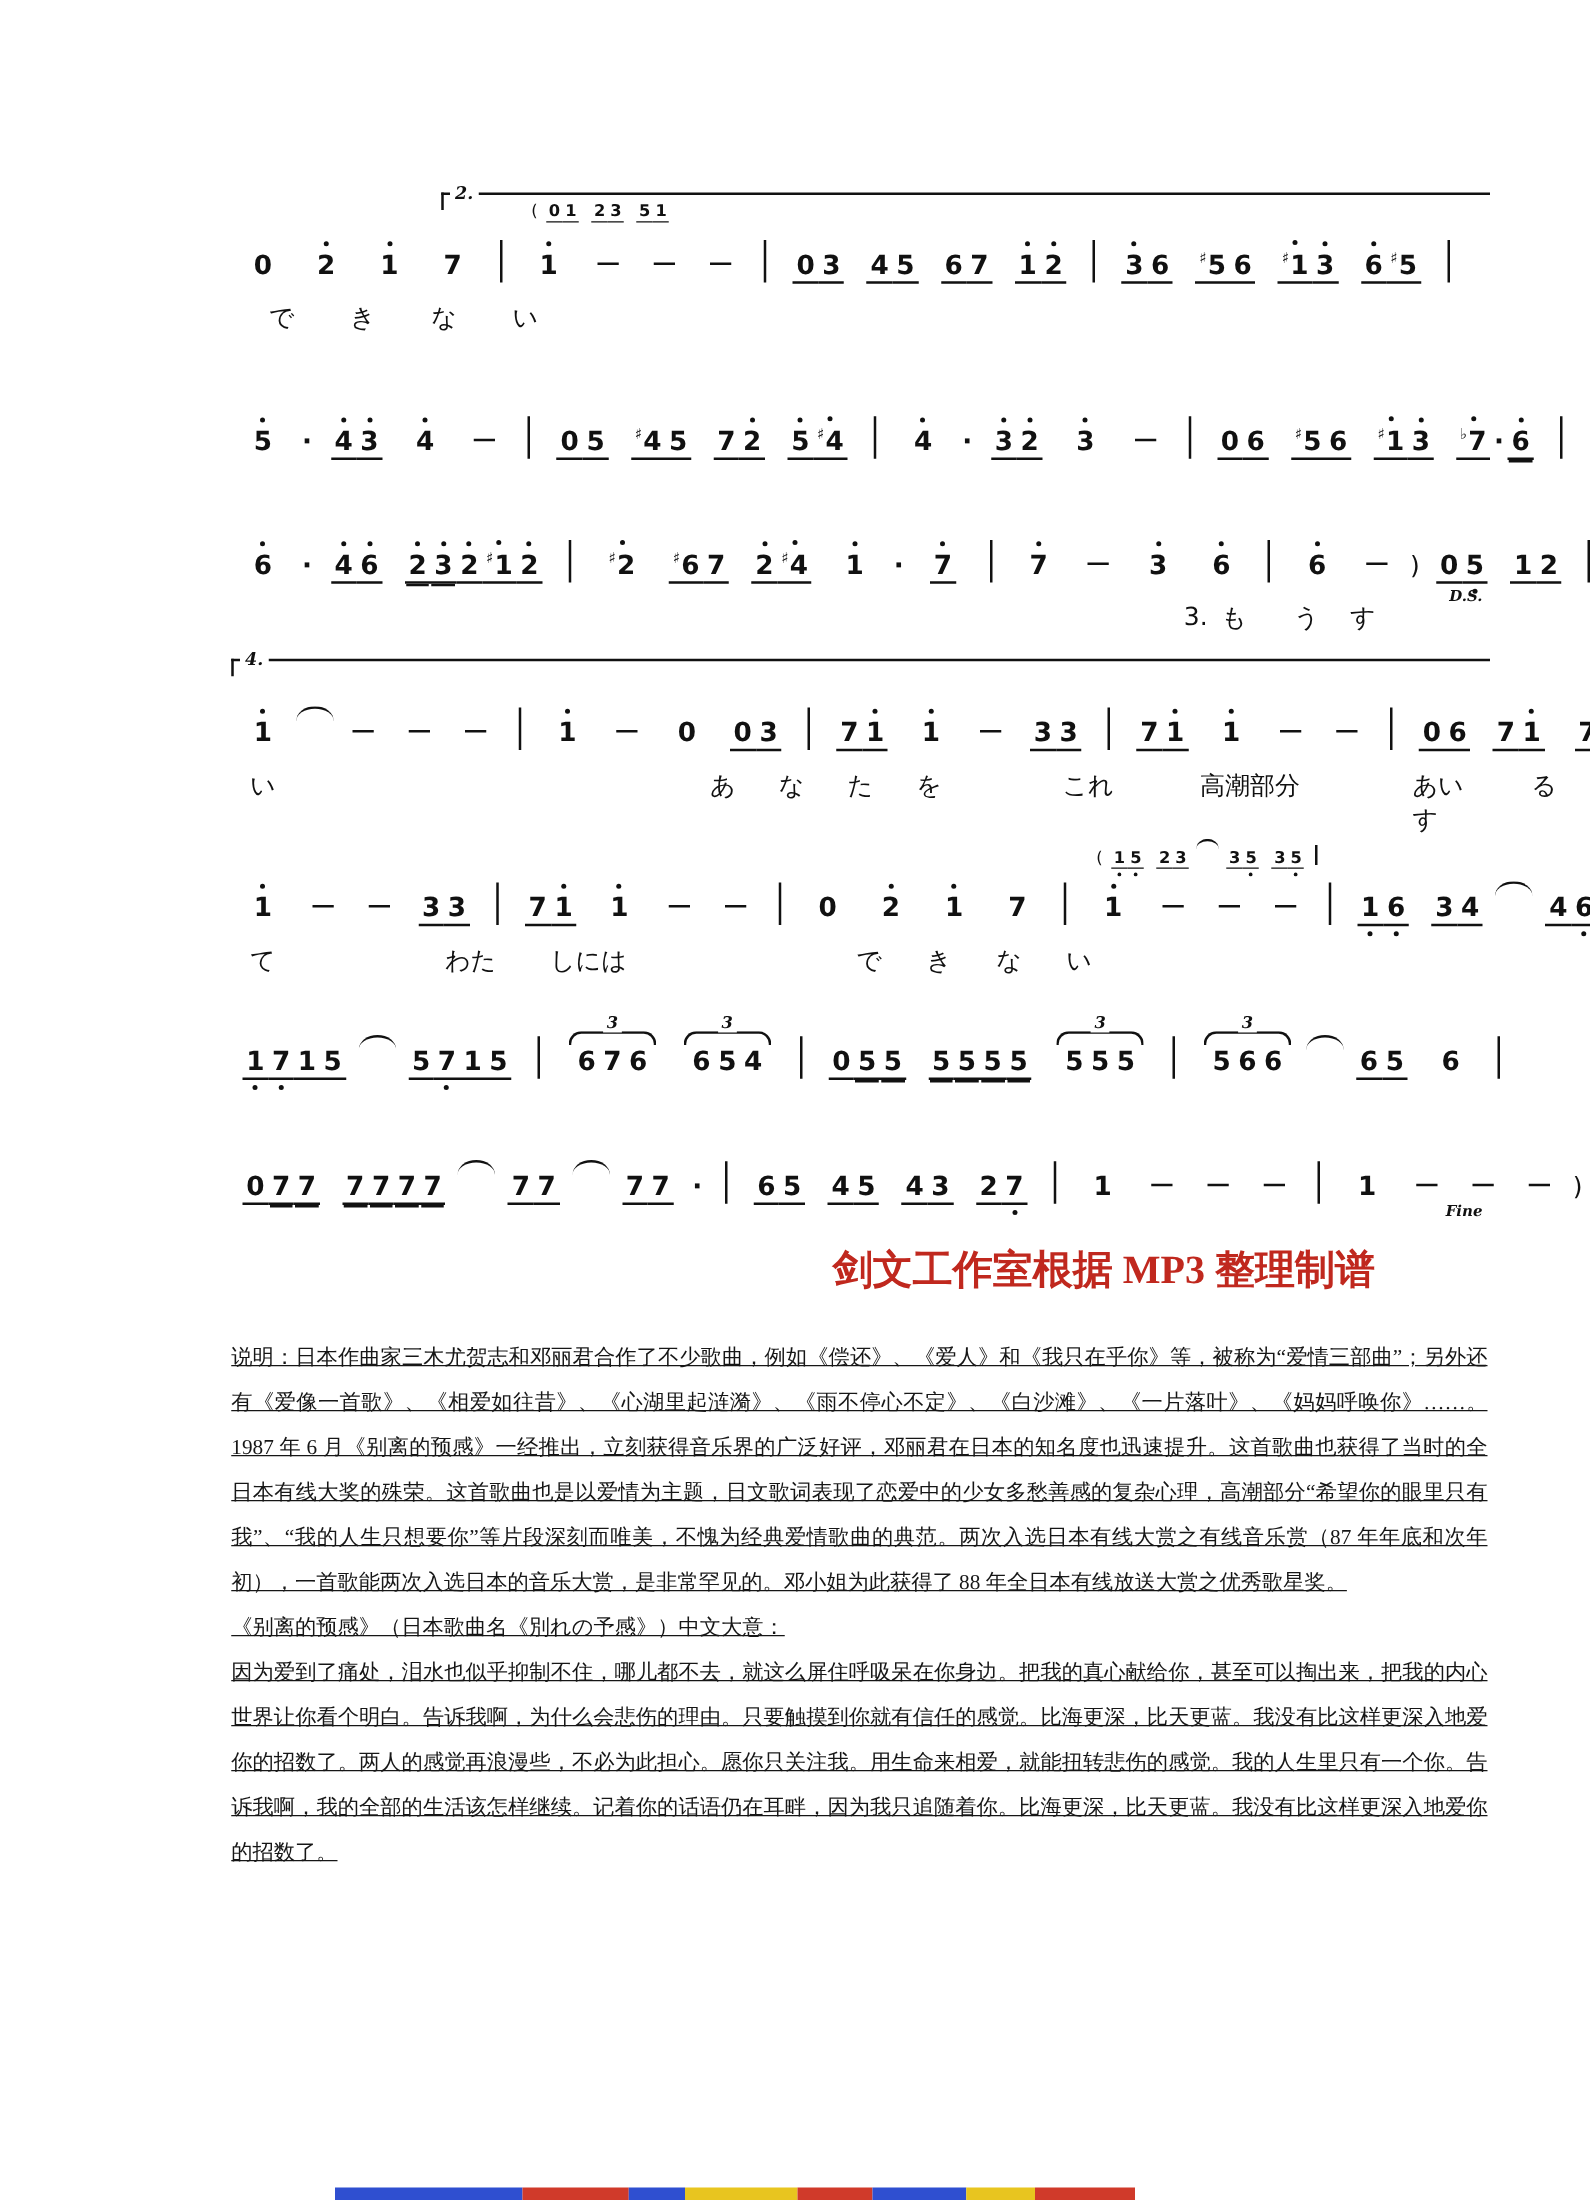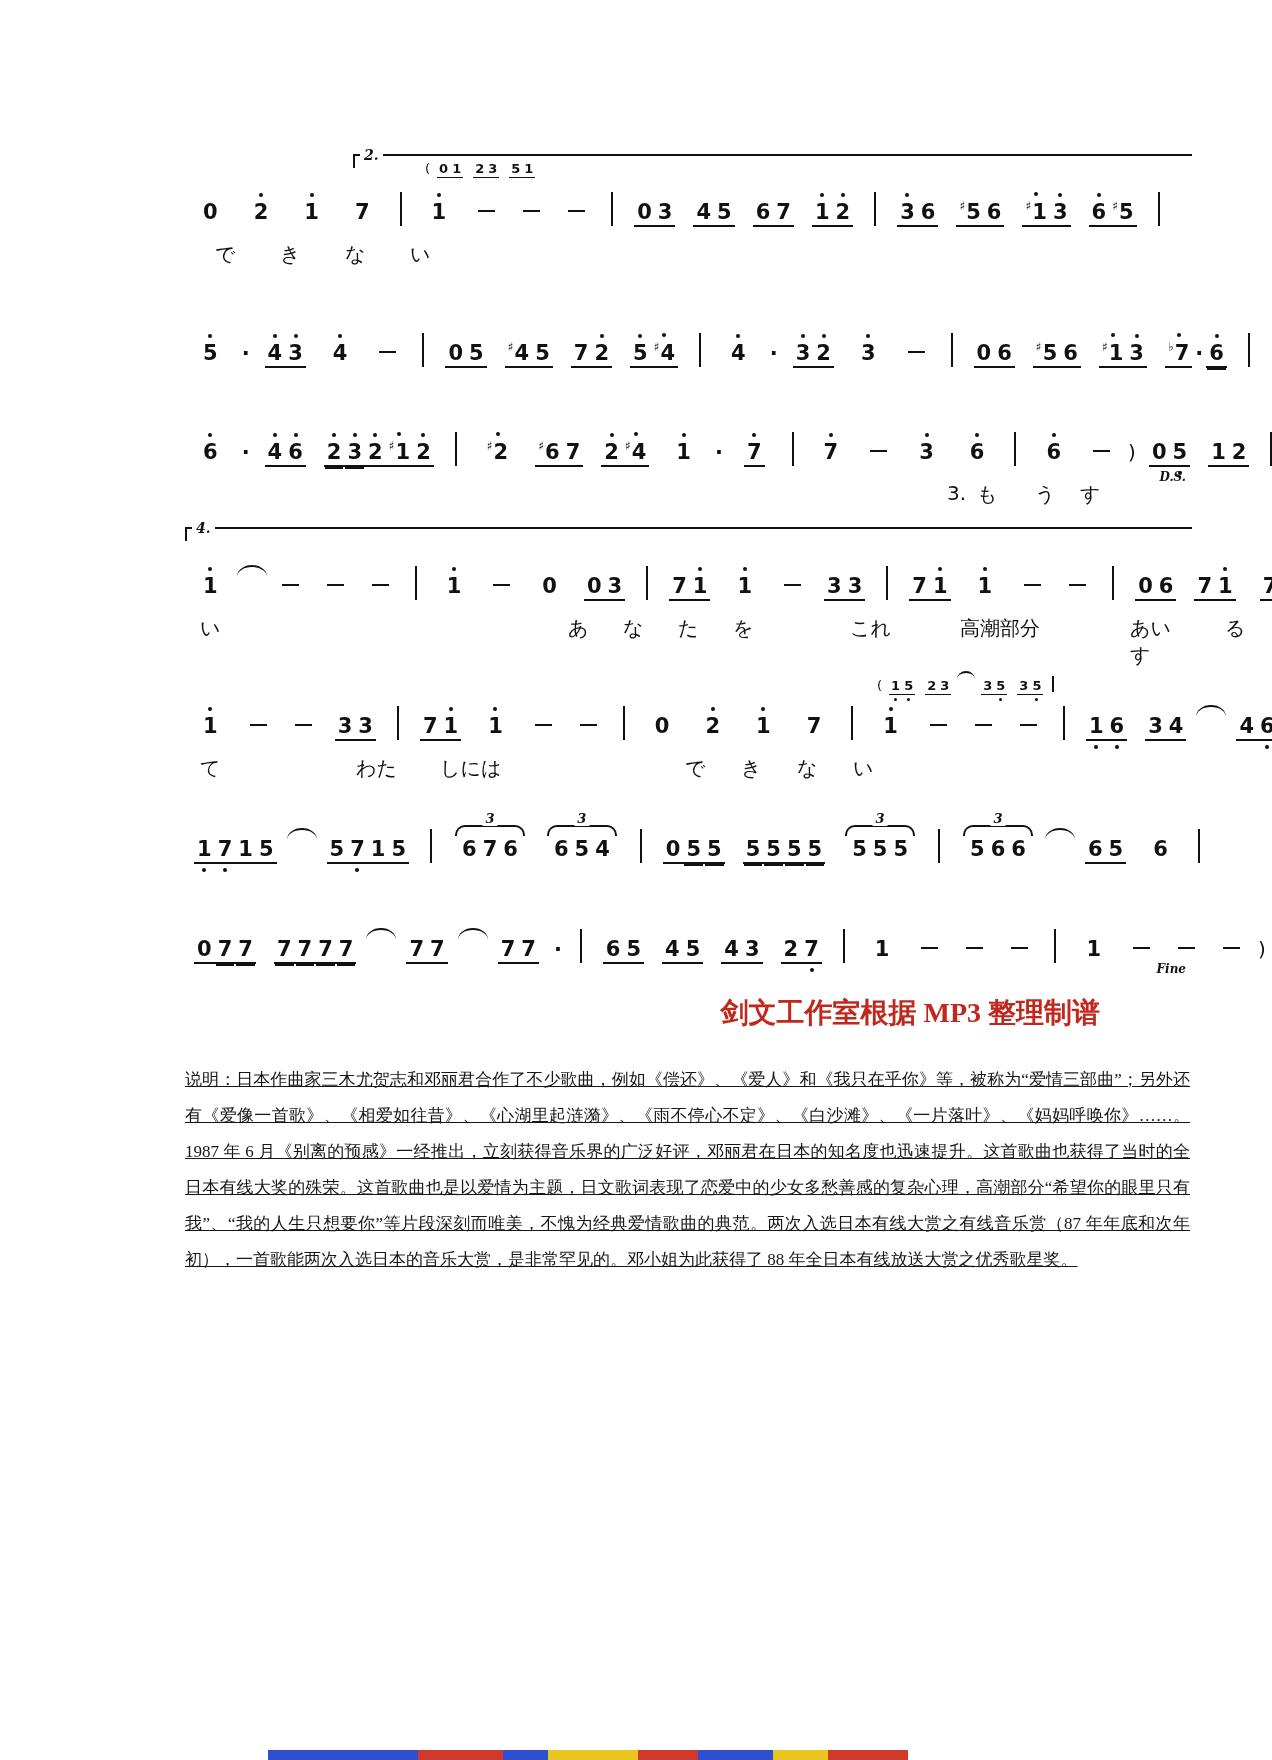--- a/index.html
+++ b/index.html
@@ -40,21 +40,21 @@
   .cue .grp{margin:0 5px;}
   .cue .bar{height:16px;margin:0 4px;vertical-align:-2px;}
   .cue .dt{width:3px;height:3px;margin-left:-1.5px;}
   .cue .dt.lo{bottom:-7px;}
   .cue .arc{width:18px;height:7px;vertical-align:10px;}
   .cue .paren{font-size:13px;margin:0 2px;}
   .endmark{position:absolute;right:4px;font:italic 700 12px "DejaVu Serif",serif;}
   .lyr{position:relative;height:30px;margin-top:4px;}
   .lyr span{position:absolute;top:0;font-size:20px;font-weight:400;font-family:"DejaVu Sans",sans-serif;}
   
-  .credit{margin:10px 172px 0 185px;text-align:right;font-weight:700;font-size:28px;
+  .credit{margin:10px 172px 0 185px;text-align:right;font-weight:700;font-size:32px;
           font-family:"Liberation Serif","DejaVu Serif",serif;}
   .desc{margin:30px 82px 0 185px;font-family:"Liberation Serif","DejaVu Serif",serif;
         font-size:17px;line-height:36px;text-align:justify;color:#161616;text-decoration:underline;}
   .desc p{margin:0;}
   .footnote{margin:6px 82px 0 185px;text-align:right;font-weight:700;font-size:23px;
             font-family:"Liberation Serif","DejaVu Serif",serif;}
   .strip{position:absolute;bottom:0;left:0;width:1272px;height:10px;display:flex;}
   .strip div{height:10px;}
 </style>
 </head>
@@ -122,20 +122,22 @@
         <div class="nrow"><span class="grp"><span class="u u1"><span class="n">1</span><span class="dt lo"></span></span><span class="u u1"><span class="n">7</span><span class="dt lo"></span></span><span class="u u1"><span class="n">1</span></span><span class="u u1"><span class="n">5</span></span></span><span class="arc"></span><span class="grp"><span class="u u1"><span class="n">5</span></span><span class="u u1"><span class="n">7</span><span class="dt lo"></span></span><span class="u u1"><span class="n">1</span></span><span class="u u1"><span class="n">5</span></span></span><span class="bar"></span><span class="grp tri"><span class="triarc"></span><span class="trilbl">3</span><span class="u"><span class="n">6</span></span><span class="u"><span class="n">7</span></span><span class="u"><span class="n">6</span></span></span><span class="grp tri"><span class="triarc"></span><span class="trilbl">3</span><span class="u"><span class="n">6</span></span><span class="u"><span class="n">5</span></span><span class="u"><span class="n">4</span></span></span><span class="bar"></span><span class="grp"><span class="u u1"><span class="n">0</span></span><span class="u u2"><span class="n">5</span></span><span class="u u2"><span class="n">5</span></span></span><span class="grp"><span class="u u2"><span class="n">5</span></span><span class="u u2"><span class="n">5</span></span><span class="u u2"><span class="n">5</span></span><span class="u u2"><span class="n">5</span></span></span><span class="grp tri"><span class="triarc"></span><span class="trilbl">3</span><span class="u"><span class="n">5</span></span><span class="u"><span class="n">5</span></span><span class="u"><span class="n">5</span></span></span><span class="bar"></span><span class="grp tri"><span class="triarc"></span><span class="trilbl">3</span><span class="u"><span class="n">5</span></span><span class="u"><span class="n">6</span></span><span class="u"><span class="n">6</span></span></span><span class="arc"></span><span class="grp"><span class="u u1"><span class="n">6</span></span><span class="u u1"><span class="n">5</span></span></span><span class="grp solo"><span class="u"><span class="n">6</span></span></span><span class="bar"></span></div>
       </div>
       <div class="music-line" style="padding-top: 12px; margin-bottom: 20px;">
         <div class="nrow"><span class="grp"><span class="u u1"><span class="n">0</span></span><span class="u u2"><span class="n">7</span></span><span class="u u2"><span class="n">7</span></span></span><span class="grp"><span class="u u2"><span class="n">7</span></span><span class="u u2"><span class="n">7</span></span><span class="u u2"><span class="n">7</span></span><span class="u u2"><span class="n">7</span></span></span><span class="arc"></span><span class="grp"><span class="u u1"><span class="n">7</span></span><span class="u u1"><span class="n">7</span></span></span><span class="arc"></span><span class="grp"><span class="u u1"><span class="n">7</span></span><span class="u u1"><span class="n">7</span></span></span><span class="adot">·</span><span class="bar"></span><span class="grp"><span class="u u1"><span class="n">6</span></span><span class="u u1"><span class="n">5</span></span></span><span class="grp"><span class="u u1"><span class="n">4</span></span><span class="u u1"><span class="n">5</span></span></span><span class="grp"><span class="u u1"><span class="n">4</span></span><span class="u u1"><span class="n">3</span></span></span><span class="grp"><span class="u u1"><span class="n">2</span></span><span class="u u1"><span class="n">7</span><span class="dt lo"></span></span></span><span class="bar"></span><span class="grp solo"><span class="u"><span class="n">1</span></span></span><span class="dash"></span><span class="dash"></span><span class="dash"></span><span class="bar"></span><span class="grp solo"><span class="u"><span class="n">1</span></span></span><span class="dash"></span><span class="dash"></span><span class="dash"></span><span class="paren">)</span></div>
         <div class="endmark" style="top: 54px;">Fine</div>
       </div>
     </div>
   <div class="credit" style="color: rgb(192, 40, 30);">剑文工作室根据 MP3 整理制谱</div>
   <div class="desc">
     <p>说明：日本作曲家三木尤贺志和邓丽君合作了不少歌曲，例如《偿还》、《爱人》和《我只在乎你》等，被称为“爱情三部曲”；另外还有《爱像一首歌》、《相爱如往昔》、《心湖里起涟漪》、《雨不停心不定》、《白沙滩》、《一片落叶》、《妈妈呼唤你》……。1987 年 6 月《别离的预感》一经推出，立刻获得音乐界的广泛好评，邓丽君在日本的知名度也迅速提升。这首歌曲也获得了当时的全日本有线大奖的殊荣。这首歌曲也是以爱情为主题，日文歌词表现了恋爱中的少女多愁善感的复杂心理，高潮部分“希望你的眼里只有我”、“我的人生只想要你”等片段深刻而唯美，不愧为经典爱情歌曲的典范。两次入选日本有线大赏之有线音乐赏（87 年年底和次年初），一首歌能两次入选日本的音乐大赏，是非常罕见的。邓小姐为此获得了 88 年全日本有线放送大赏之优秀歌星奖。</p>
+    <p>《别离的预感》（日本歌曲名《別れの予感》）中文大意：</p>
+    <p>因为爱到了痛处，泪水也似乎抑制不住，哪儿都不去，就这么屏住呼吸呆在你身边。把我的真心献给你，甚至可以掏出来，把我的内心世界让你看个明白。告诉我啊，为什么会悲伤的理由。只要触摸到你就有信任的感觉。比海更深，比天更蓝。我没有比这样更深入地爱你的招数了。两人的感觉再浪漫些，不必为此担心。愿你只关注我。用生命来相爱，就能扭转悲伤的感觉。我的人生里只有一个你。告诉我啊，我的全部的生活该怎样继续。记着你的话语仍在耳畔，因为我只追随着你。比海更深，比天更蓝。我没有比这样更深入地爱你的招数了。</p>
   </div>
   <div class="strip" id="strip">
       <div style="background: rgb(255, 255, 255); width: 268px;"></div>
       <div style="background: rgb(47, 79, 208); width: 150px;"></div>
       <div style="background: rgb(208, 58, 42); width: 85px;"></div>
       <div style="background: rgb(47, 79, 208); width: 45px;"></div>
       <div style="background: rgb(232, 197, 31); width: 90px;"></div>
       <div style="background: rgb(208, 58, 42); width: 60px;"></div>
       <div style="background: rgb(47, 79, 208); width: 75px;"></div>
       <div style="background: rgb(232, 197, 31); width: 55px;"></div>

